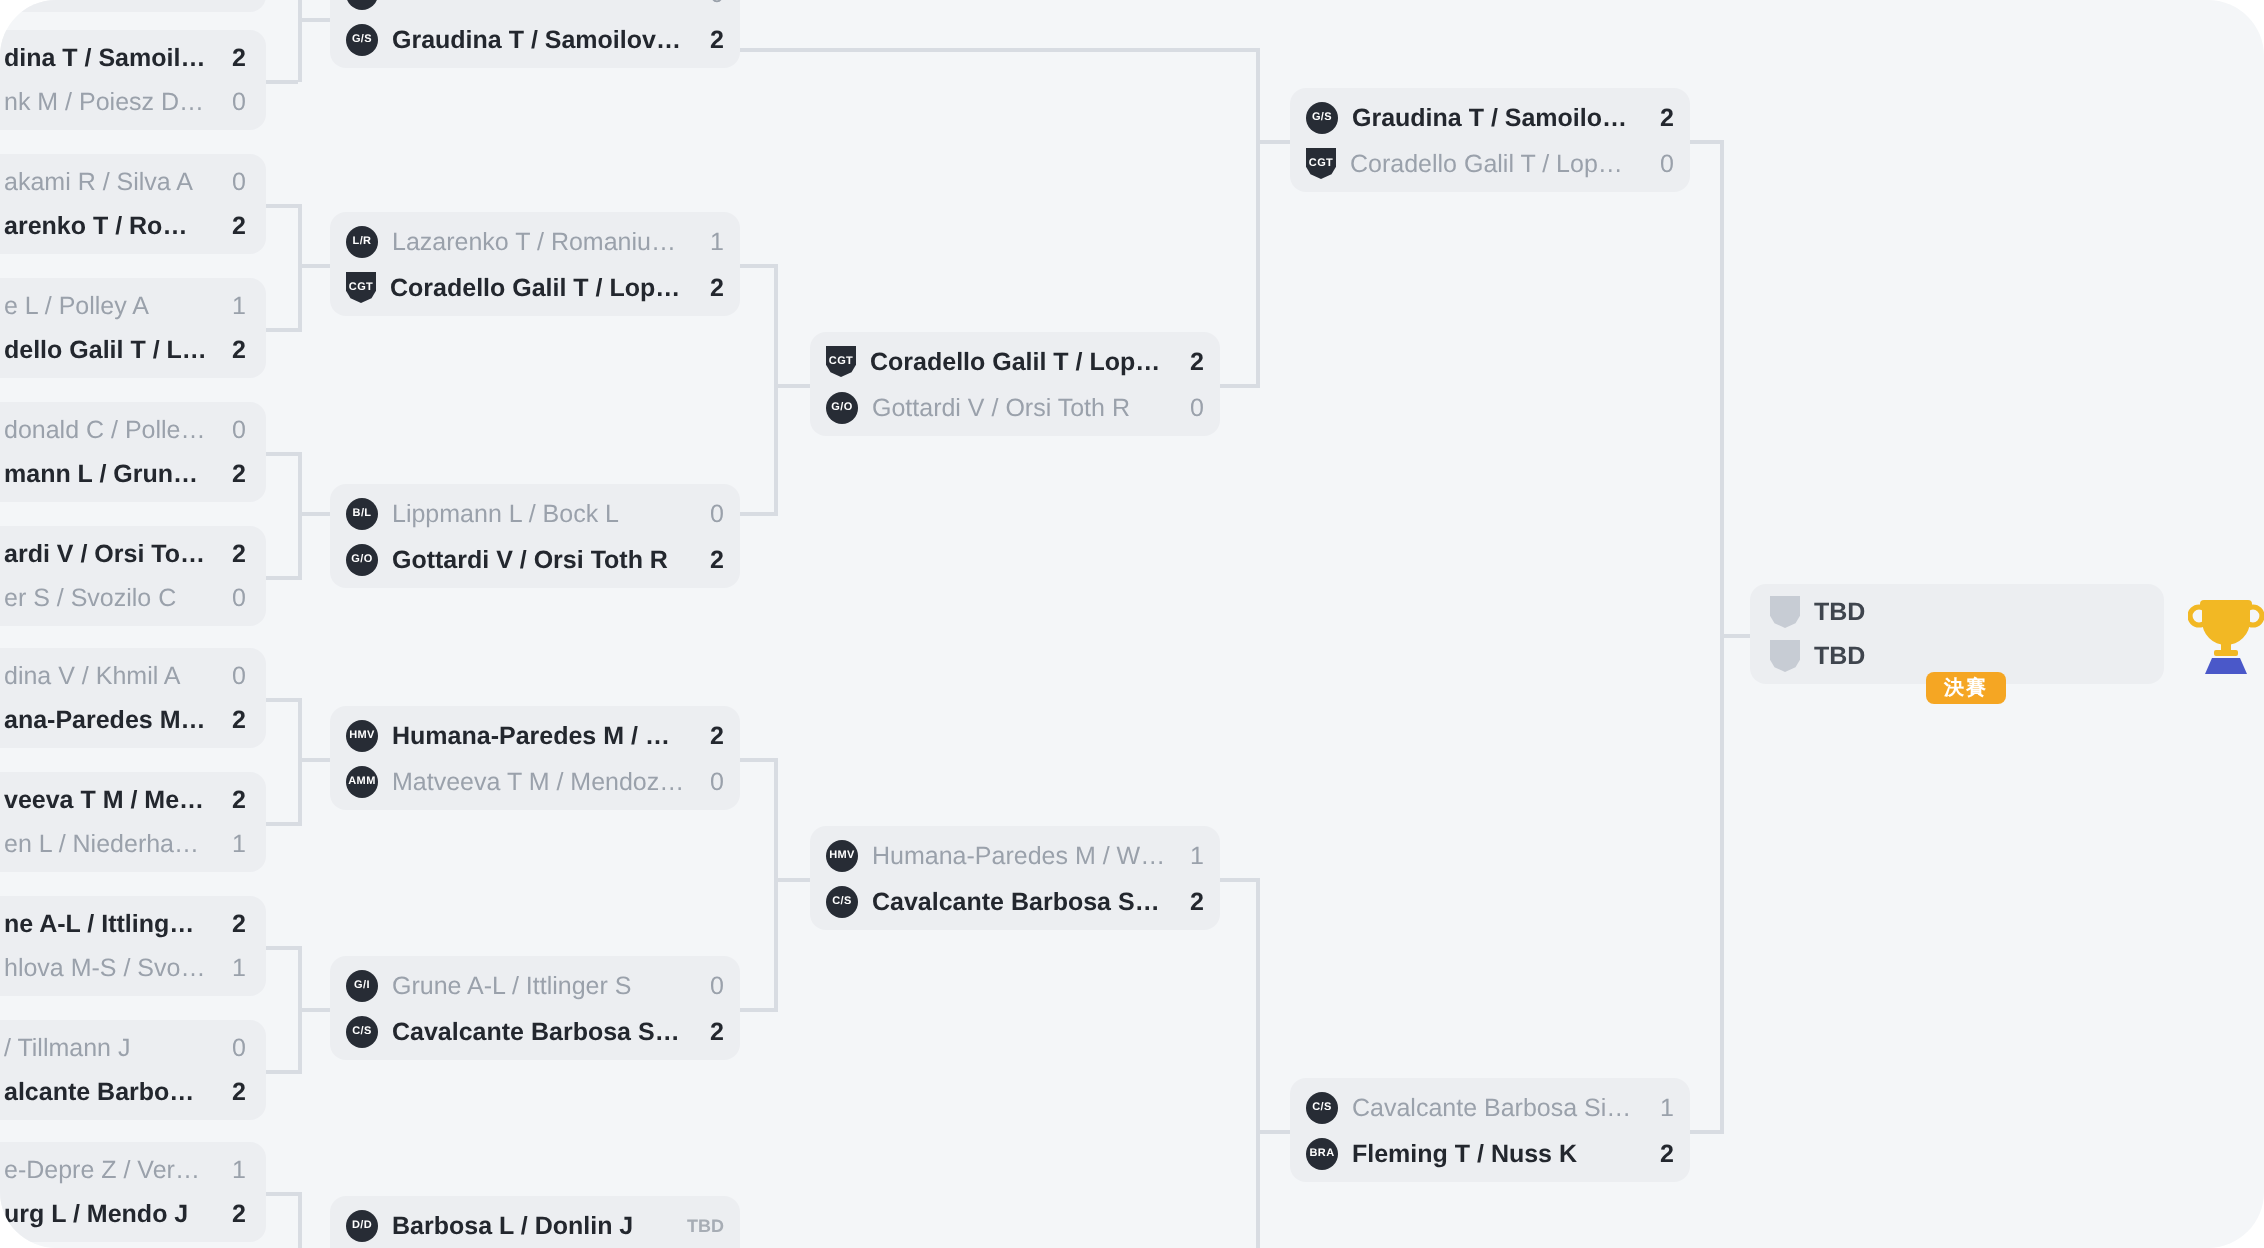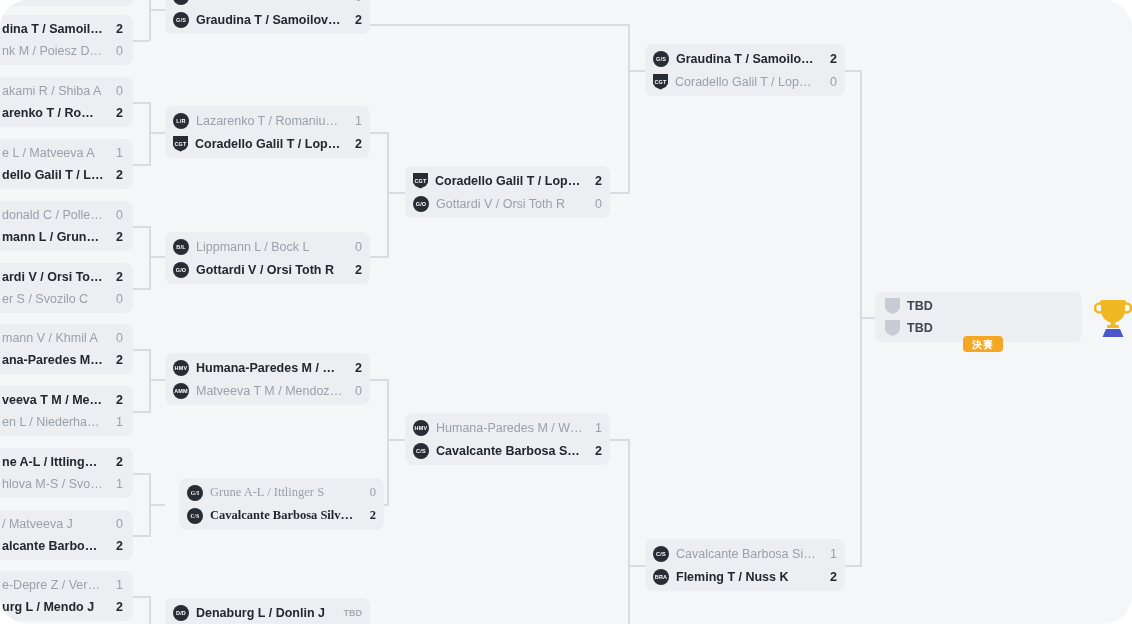--- a/index.html
+++ b/index.html
@@ -83,31 +83,31 @@
         <span class="name">dina T / Samoilova A</span>
         <span class="score">2</span>
       </div>
       <div class="row loser">
         <span class="name">nk M / Poiesz D U22</span>
         <span class="score">0</span>
       </div>
     </div>
     <div class="card col-0" style="left: -22px; top: 77px; width: 155px; min-height: 50px;">
       <div class="row loser">
-        <span class="name">akami R / Shiba A</span>
+        <span class="name">akami R / Silva A</span>
         <span class="score">0</span>
       </div>
       <div class="row winner">
         <span class="name">arenko T / Romaniu…</span>
         <span class="score">2</span>
       </div>
     </div>
     <div class="card col-0" style="left: -22px; top: 139px; width: 155px; min-height: 50px;">
       <div class="row loser">
-        <span class="name">e L / Matveeva A</span>
+        <span class="name">e L / Polley A</span>
         <span class="score">1</span>
       </div>
       <div class="row winner">
         <span class="name">dello Galil T / Lopes…</span>
         <span class="score">2</span>
       </div>
     </div>
     <div class="card col-0" style="left: -22px; top: 201px; width: 155px; min-height: 50px;">
       <div class="row loser">
         <span class="name">donald C / Polley S …</span>
@@ -123,21 +123,21 @@
         <span class="name">ardi V / Orsi Toth R</span>
         <span class="score">2</span>
       </div>
       <div class="row loser">
         <span class="name">er S / Svozilo C</span>
         <span class="score">0</span>
       </div>
     </div>
     <div class="card col-0" style="left: -22px; top: 324px; width: 155px; min-height: 50px;">
       <div class="row loser">
-        <span class="name">mann V / Khmil A</span>
+        <span class="name">dina V / Khmil A</span>
         <span class="score">0</span>
       </div>
       <div class="row winner">
         <span class="name">ana-Paredes M / …</span>
         <span class="score">2</span>
       </div>
     </div>
     <div class="card col-0" style="left: -22px; top: 386px; width: 155px; min-height: 50px;">
       <div class="row winner">
         <span class="name">veeva T M / Mendo…</span>
@@ -153,21 +153,21 @@
         <span class="name">ne A-L / Ittlinger S</span>
         <span class="score">2</span>
       </div>
       <div class="row loser">
         <span class="name">hlova M-S / Svozilo…</span>
         <span class="score">1</span>
       </div>
     </div>
     <div class="card col-0" style="left: -22px; top: 510px; width: 155px; min-height: 50px;">
       <div class="row loser">
-        <span class="name">/ Matveeva J</span>
+        <span class="name">/ Tillmann J</span>
         <span class="score">0</span>
       </div>
       <div class="row winner">
         <span class="name">alcante Barbosa Sil…</span>
         <span class="score">2</span>
       </div>
     </div>
     <div class="card col-0" style="left: -22px; top: 571px; width: 155px; min-height: 50px;">
       <div class="row loser">
         <span class="name">e-Depre Z / Verge-…</span>
@@ -195,21 +195,21 @@
         <span class="badge">L/R</span>
         <span class="name">Lazarenko T / Romaniuk D</span>
         <span class="score">1</span>
       </div>
       <div class="row winner">
         <span class="badge shield">CGT</span>
         <span class="name">Coradello Galil T / Lopes P…</span>
         <span class="score">2</span>
       </div>
     </div>
-    <div class="card col-mid" style="left: 165px; top: 232px; width: 205px; min-height: 52px;">
+    <div class="card col-mid" style="left: 165px; top: 242px; width: 205px; min-height: 52px;">
       <div class="row loser">
         <span class="badge">B/L</span>
         <span class="name">Lippmann L / Bock L</span>
         <span class="score">0</span>
       </div>
       <div class="row winner">
         <span class="badge">G/O</span>
         <span class="name">Gottardi V / Orsi Toth R</span>
         <span class="score">2</span>
       </div>
@@ -219,36 +219,36 @@
         <span class="badge">HMV</span>
         <span class="name">Humana-Paredes M / Wilk…</span>
         <span class="score">2</span>
       </div>
       <div class="row loser">
         <span class="badge">AMM</span>
         <span class="name">Matveeva T M / Mendoza …</span>
         <span class="score">0</span>
       </div>
     </div>
-    <div class="card col-mid" style="left: 179px; top: 478px; width: 205px; min-height: 52px; font-family: Liberation Serif, serif;">
+    <div class="card col-mid" style="left: 165px; top: 478px; width: 205px; min-height: 52px;">
       <div class="row loser">
         <span class="badge">G/I</span>
         <span class="name">Grune A-L / Ittlinger S</span>
         <span class="score">0</span>
       </div>
       <div class="row winner">
         <span class="badge">C/S</span>
         <span class="name">Cavalcante Barbosa Silva …</span>
         <span class="score">2</span>
       </div>
     </div>
     <div class="card col-mid" style="left: 165px; top: 598px; width: 205px; min-height: 52px;">
       <div class="row winner">
         <span class="badge">D/D</span>
-        <span class="name">Denaburg L / Donlin J</span>
+        <span class="name">Barbosa L / Donlin J</span>
         <span class="score small">TBD</span>
       </div>
     </div>
     <div class="card col-mid" style="left: 405px; top: 166px; width: 205px; min-height: 52px;">
       <div class="row winner">
         <span class="badge shield">CGT</span>
         <span class="name">Coradello Galil T / Lopes P…</span>
         <span class="score">2</span>
       </div>
       <div class="row loser">

